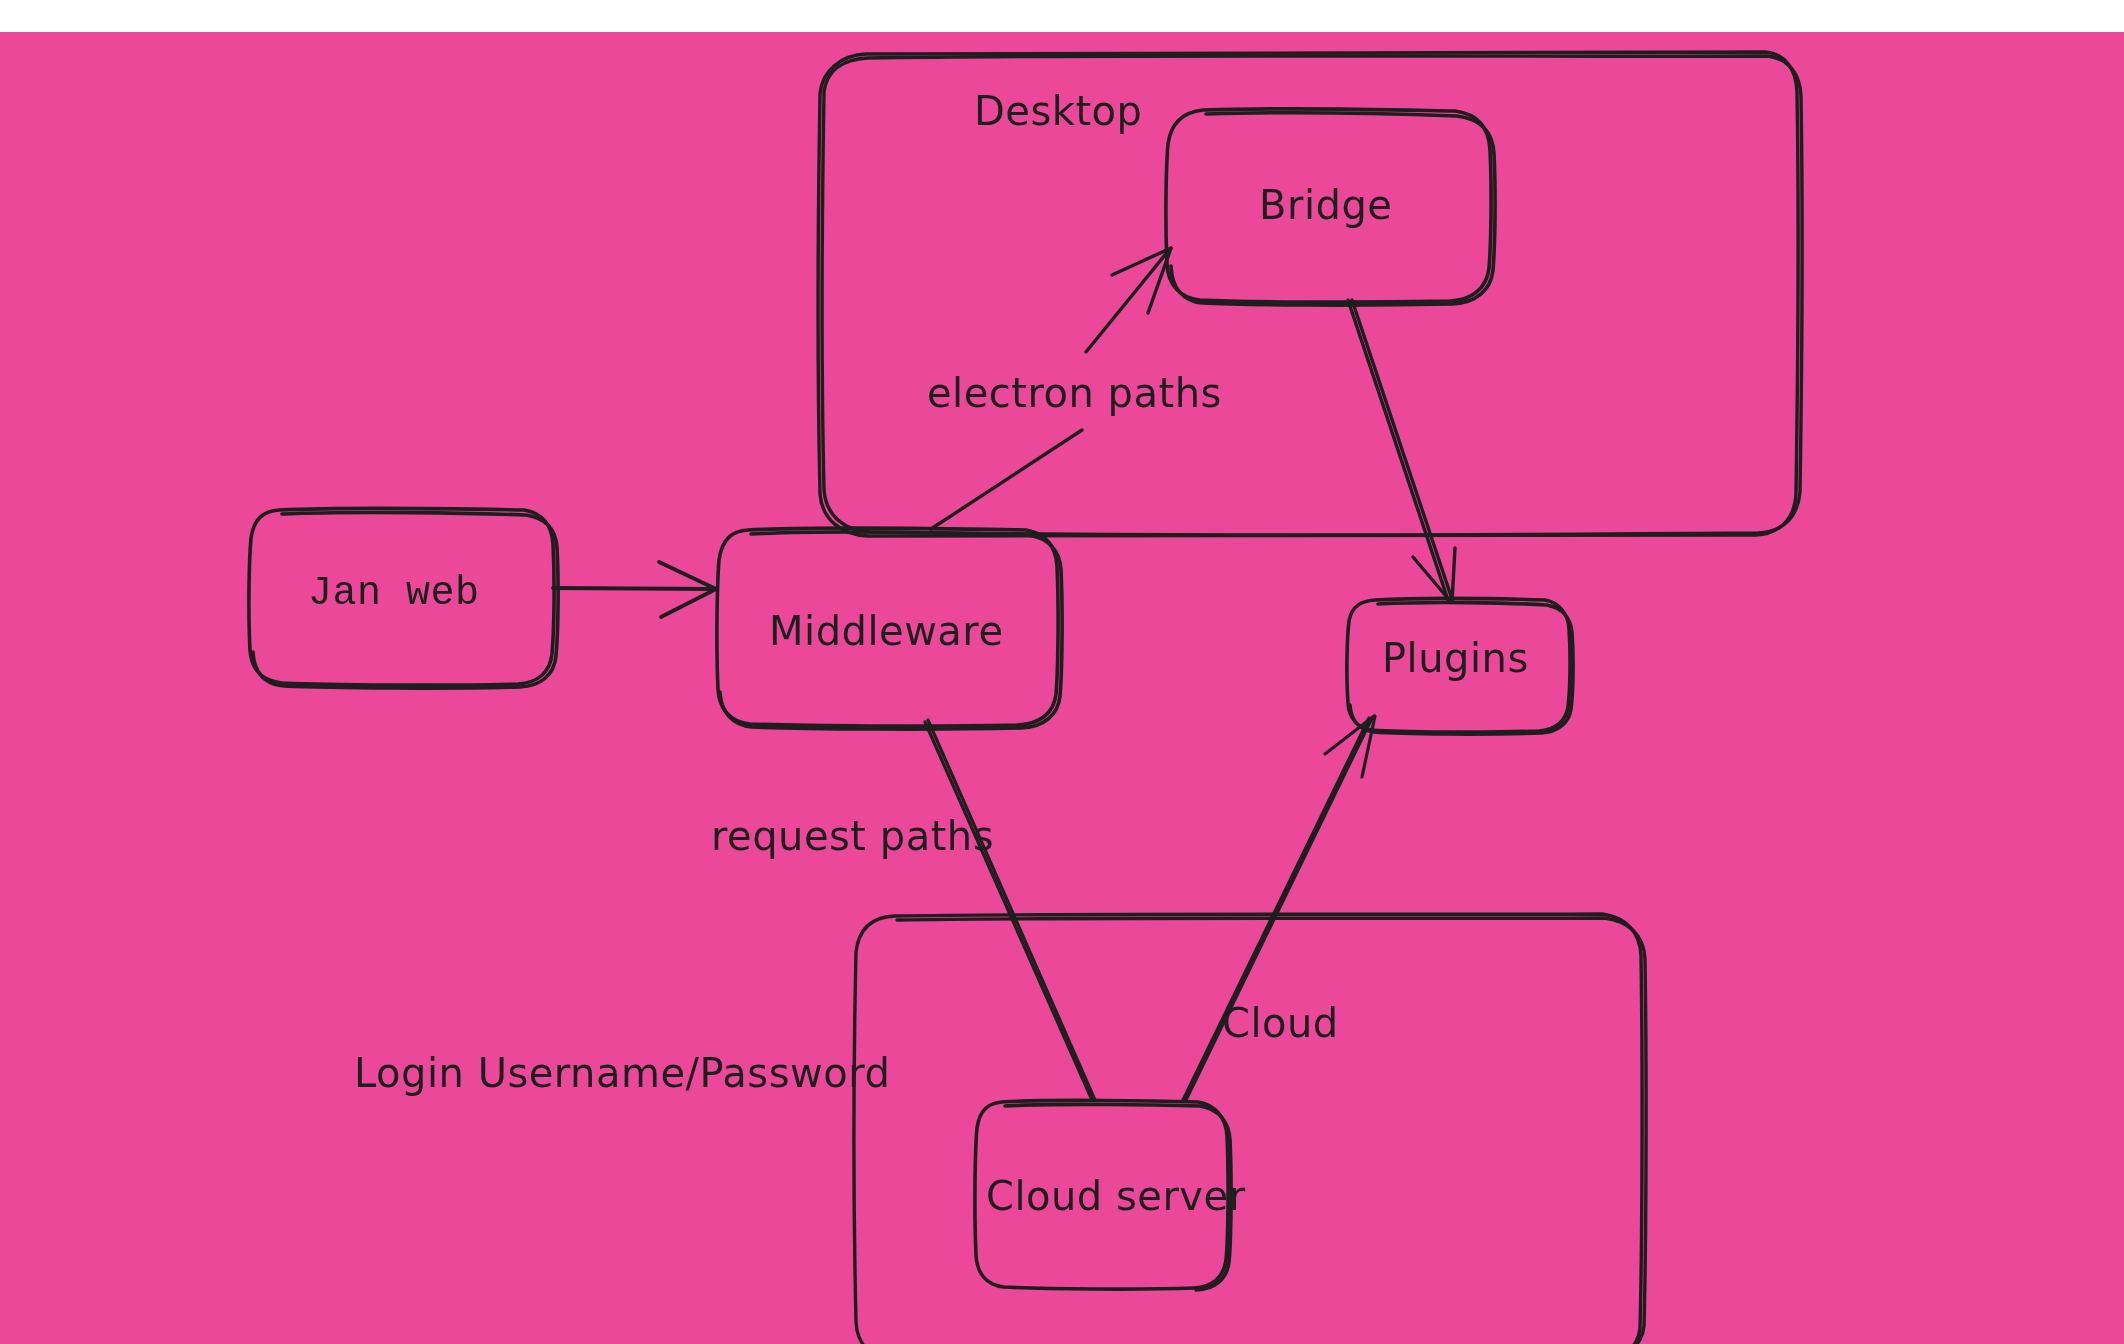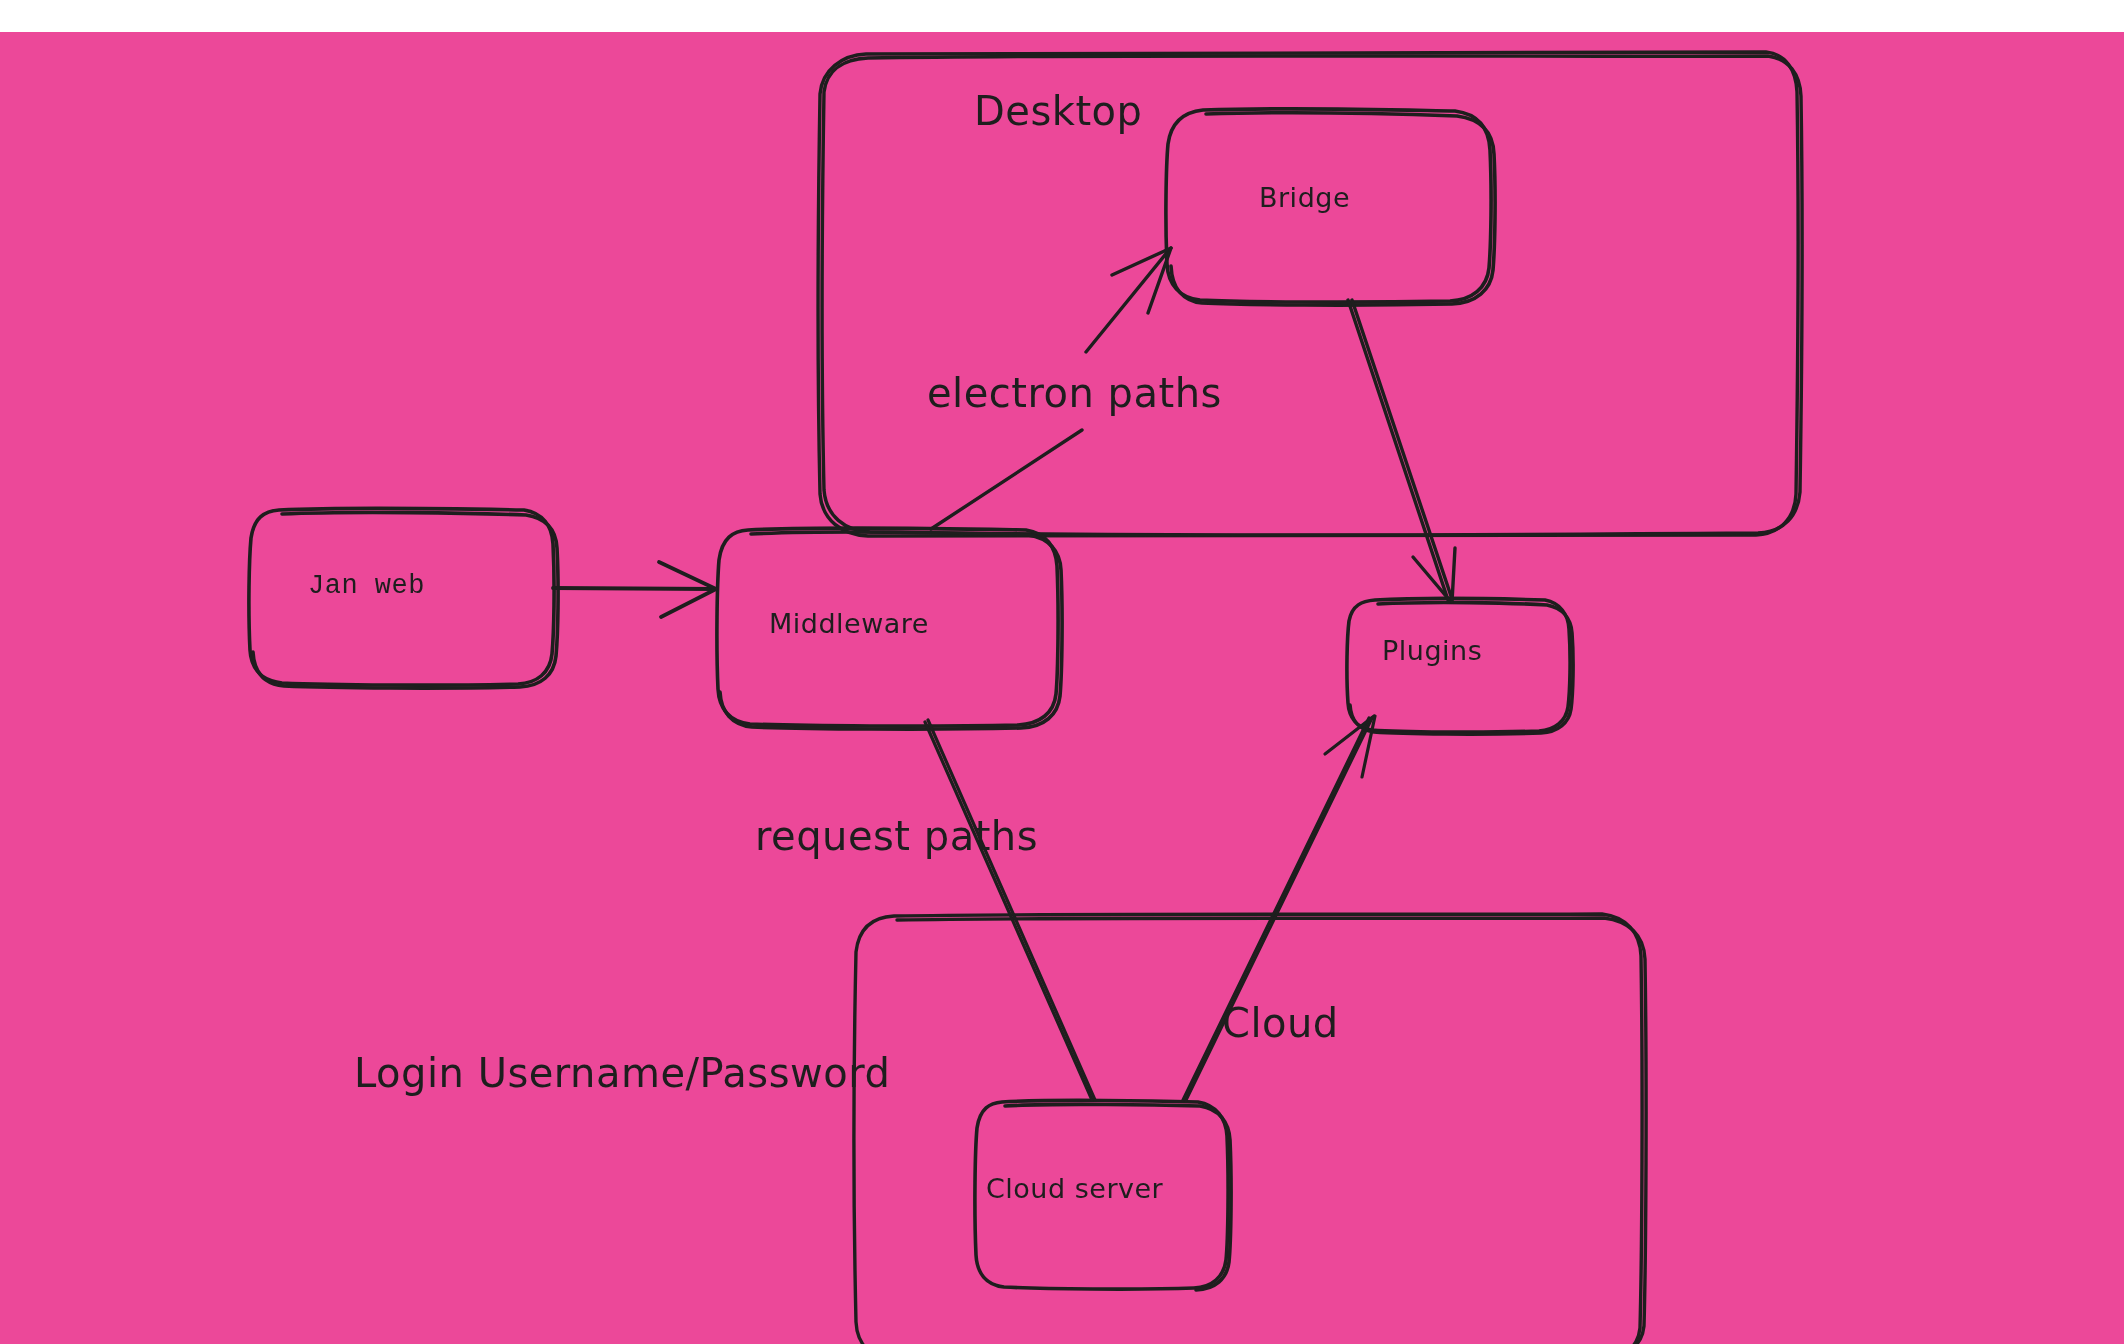--- a/index.html
+++ b/index.html
@@ -25,21 +25,21 @@
   .node-label,
   .edge-label,
   .group-label,
   .note-line {
     position: absolute;
     white-space: pre;
     color: #1e1e1e;
     font-family: "DejaVu Sans", sans-serif;
     letter-spacing: 0.5px;
   }
-  .node-label   { font-size: 27px; }
+  .node-label   { font-size: 40px; }
   .group-label  { font-size: 40px; }
   .edge-label   { font-size: 40px; }
   .note-line    { font-size: 40px; }
   .bottom-strip {
     position: absolute;
     left: 0;
     bottom: 0;
     width: 2124px;
     height: 14px;
     background: #f4f4f4;
@@ -164,21 +164,21 @@
   <div class="node-label" style="left:769px; top:576px;">Middleware</div>
 
   <div class="node-label" style="left:1259px; top:150px;">Bridge</div>
 
   <div class="node-label" style="left:1382px; top:603px;text-align:right;">Plugins</div>
 
   <div class="node-label" style="left:986px; top:1141px;">Cloud server</div>
 
   <div class="edge-label" style="left:927px; top:338px;">electron paths</div>
 
-  <div class="edge-label" style="left:755px; top:781px;">request paths</div>
+  <div class="edge-label" style="left:711px; top:781px;">request paths</div>
 
   <div class="edge-label" style="left:1222px; top:968px;">Cloud</div>
 
 
   <div class="note-line" style="left:354px; top:1018px;">Login Username/Password</div>
 
   <div class="bottom-strip"></div>
 
 </div>
 

